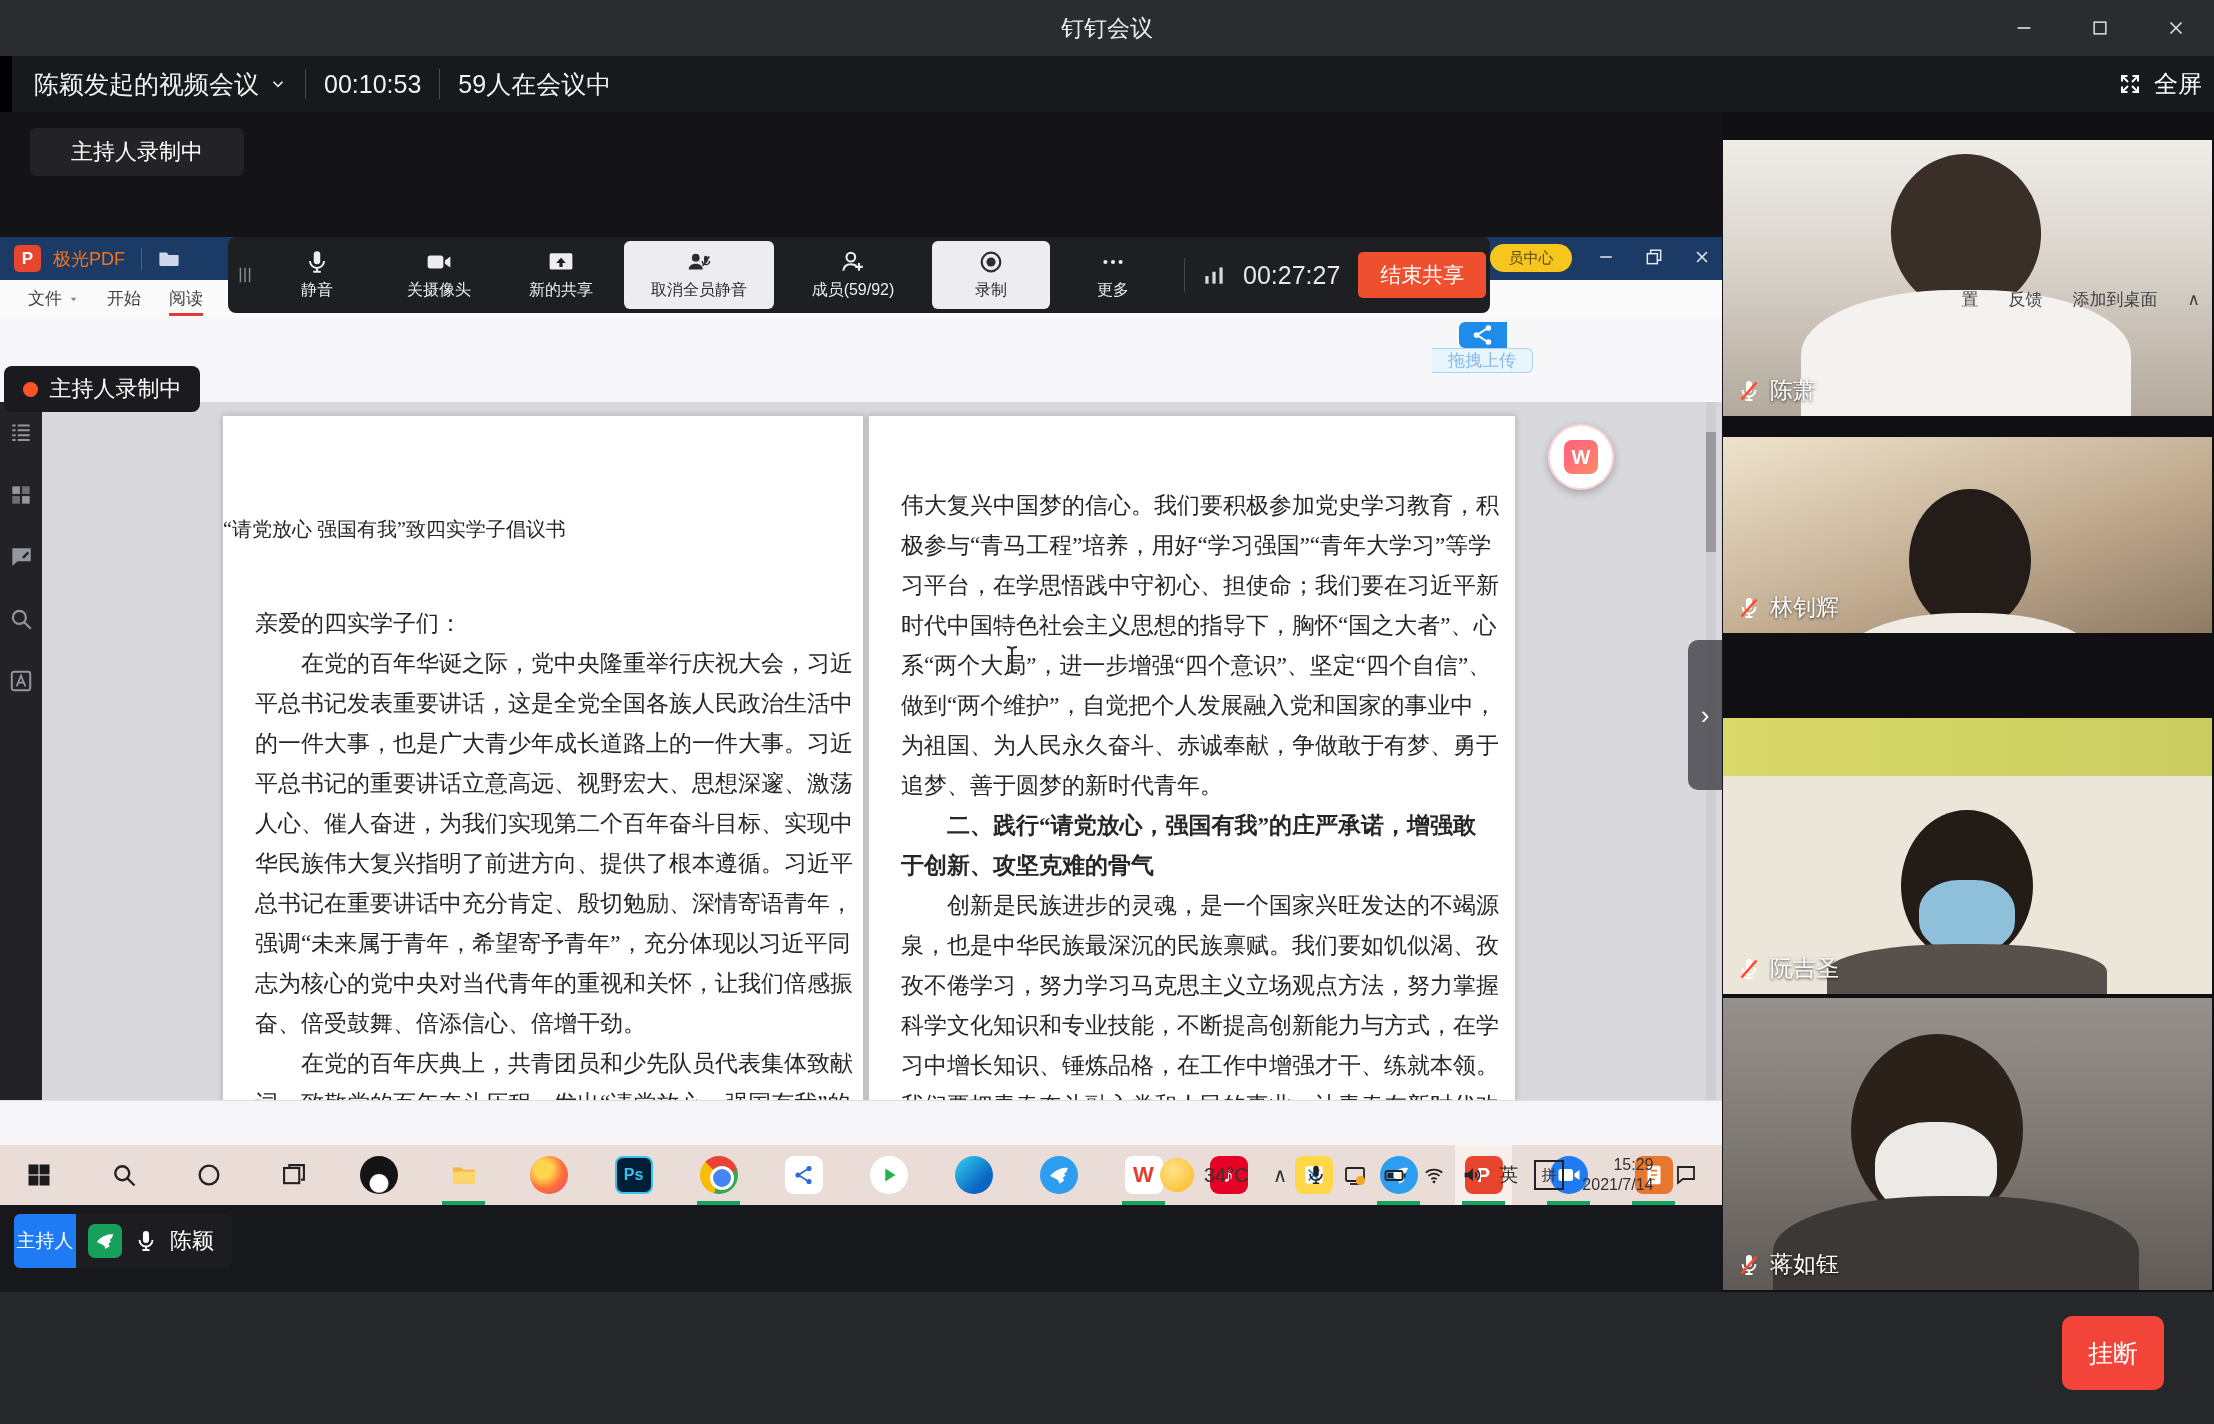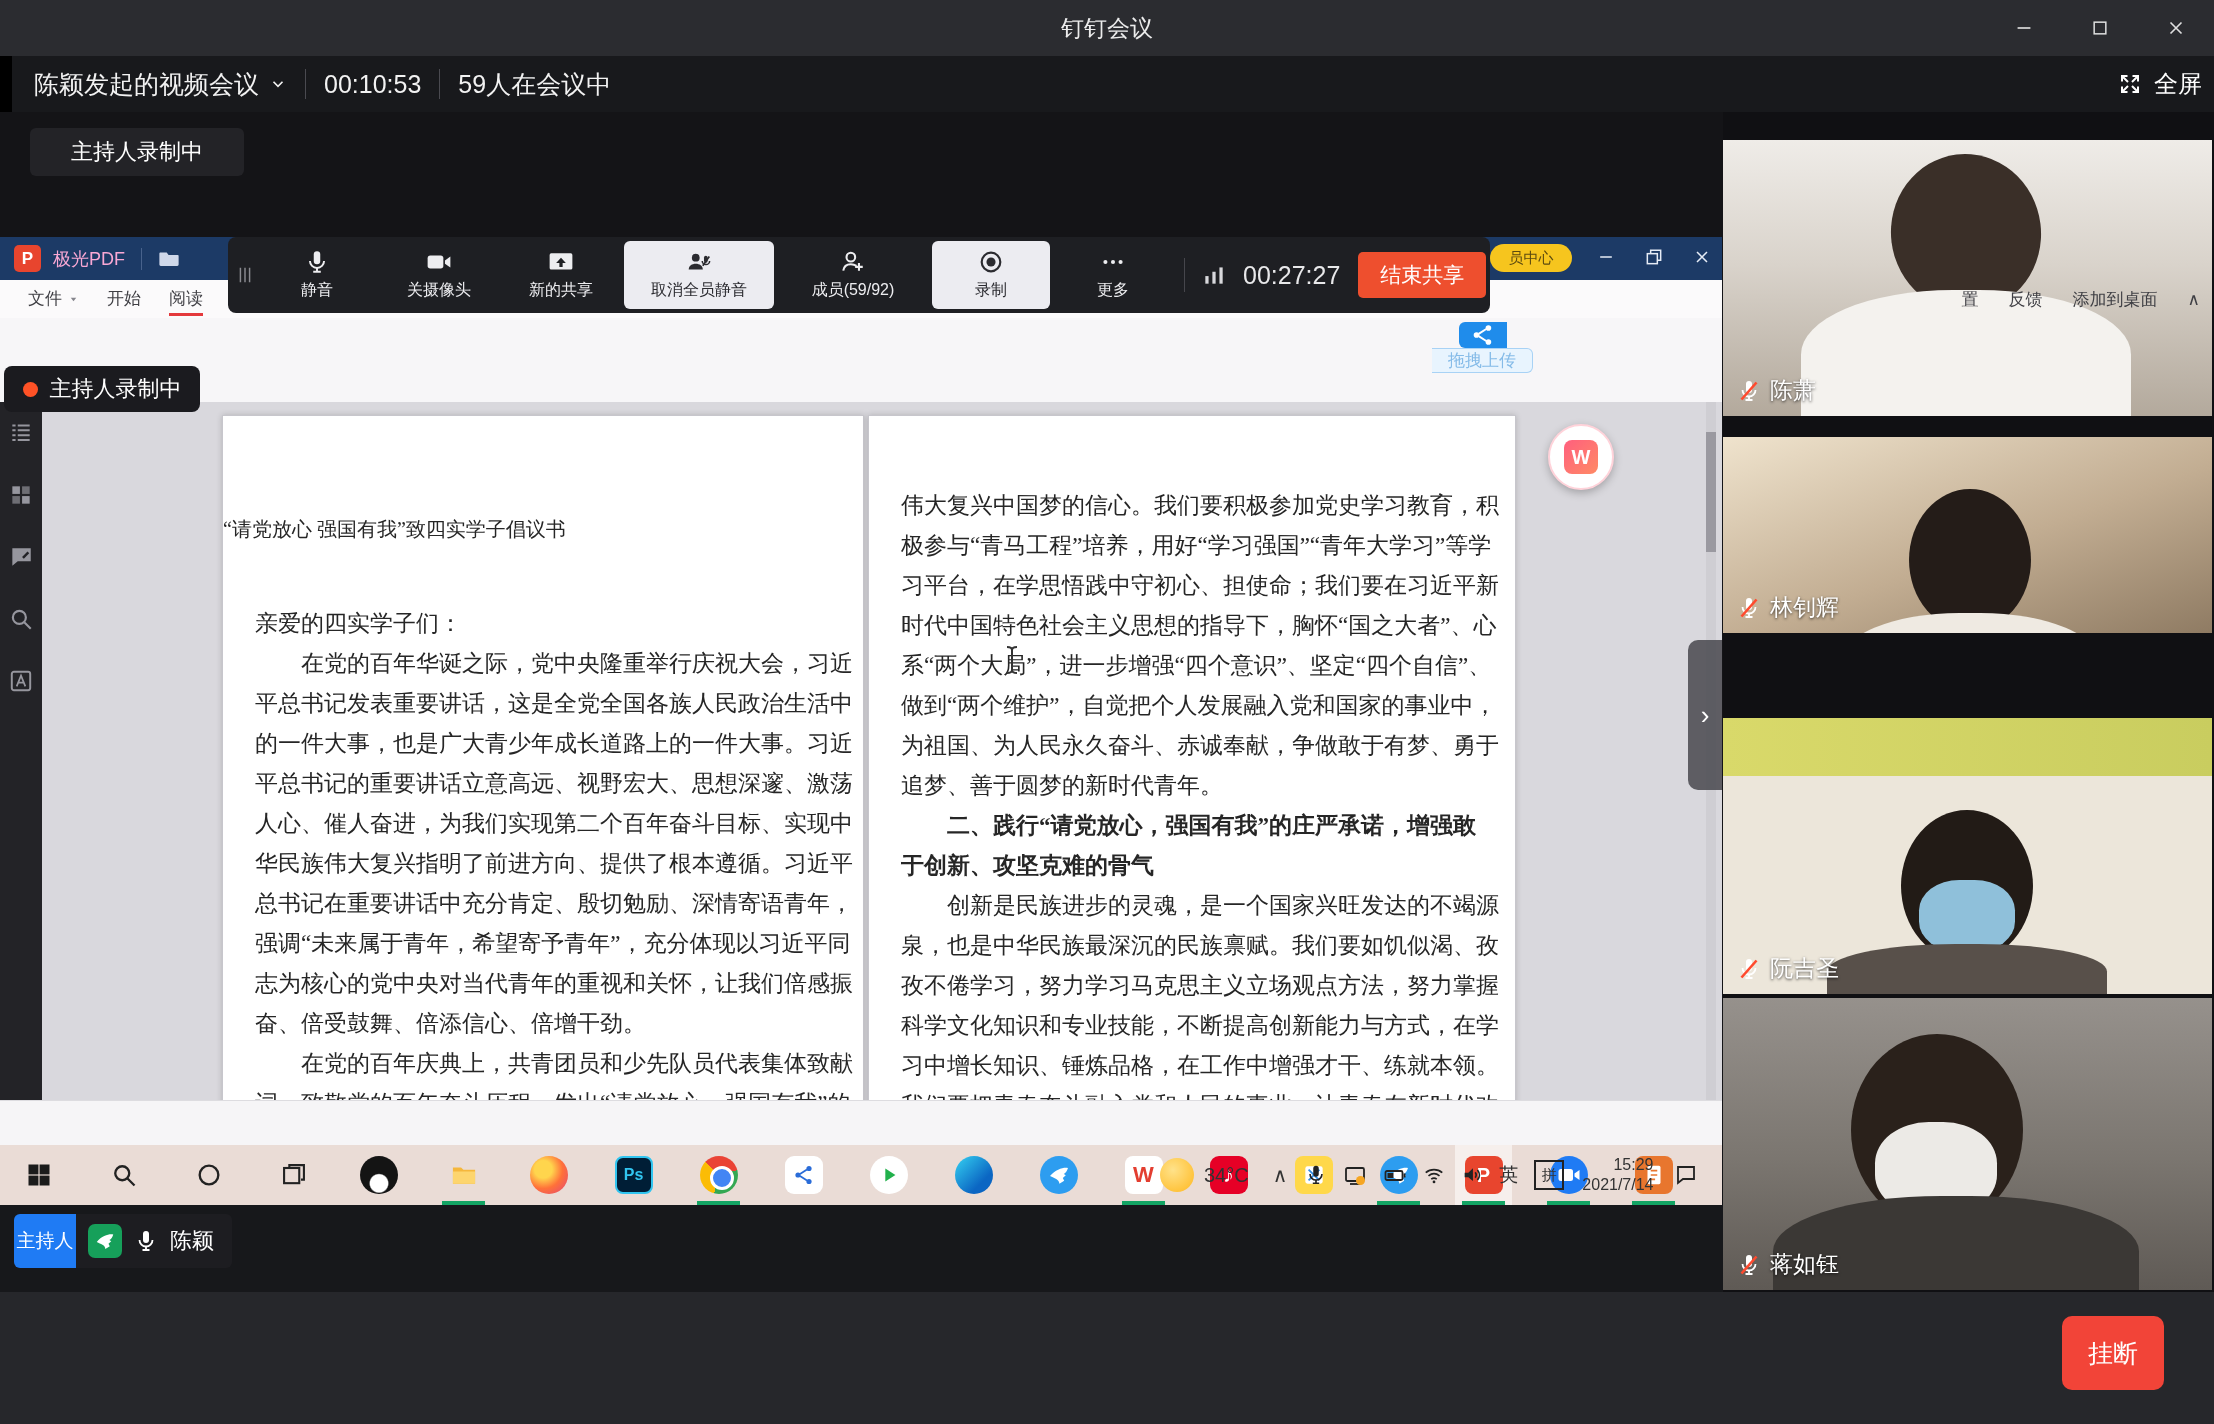--- a/index.html
+++ b/index.html
@@ -29,21 +29,21 @@
   #stage{left:0;top:112px;width:2214px;height:1093px;background:#141417;}
 
   .rec-badge{background:#232327;color:#fff;font-size:22px;border-radius:6px;display:flex;align-items:center;justify-content:center;gap:12px;z-index:7;}
   #rec-badge-top{left:30px;top:128px;width:214px;height:48px;}
   #rec-badge-side{left:4px;top:366px;width:196px;height:46px;background:#1b1b1f;border-radius:8px;}
   .rec-dot{width:15px;height:15px;border-radius:50%;}
 
   
   #pdf-titlebar{left:0;top:237px;width:1722px;height:43px;background:#1c3a66;display:flex;align-items:center;}
   #pdf-logo{margin-left:14px;width:27px;height:27px;border-radius:5px;background:#e8452e;color:#fff;font-weight:bold;font-size:17px;display:flex;align-items:center;justify-content:center;}
-  #pdf-appname{color:#f9a8d4;font-size:18px;margin-left:12px;}
+  #pdf-appname{color:#f97316;font-size:18px;margin-left:12px;}
   .tdiv{width:1px;height:22px;background:#48628c;margin:0 16px;}
   #member-pill{position:absolute;left:1490px;top:244px;width:82px;height:28px;border-radius:14px;background:#f6c51e;color:#5b4a10;font-size:15px;display:flex;align-items:center;justify-content:center;z-index:1;}
   .pwc{position:absolute;top:247px;color:#e6ecf6;}
 
   #pdf-menubar{left:0;top:280px;width:1722px;height:38px;background:#fbfafb;display:flex;align-items:center;font-size:17px;color:#3f3f44;}
   .menu-item{margin-left:28px;display:flex;align-items:center;gap:6px;position:relative;height:38px;line-height:38px;}
   .menu-item.active:after{content:"";position:absolute;left:0;right:0;bottom:2px;height:3px;background:#e4393c;}
   #pdf-menu-right{position:absolute;right:14px;top:280px;height:38px;display:flex;align-items:center;gap:30px;font-size:17px;color:#3f3f44;z-index:1;}
 
   #pdf-ribbon{left:0;top:318px;width:1722px;height:84px;background:#f7f6f8;border-bottom:1px solid #e3e2e6;color:#46464c;font-size:16px;}

